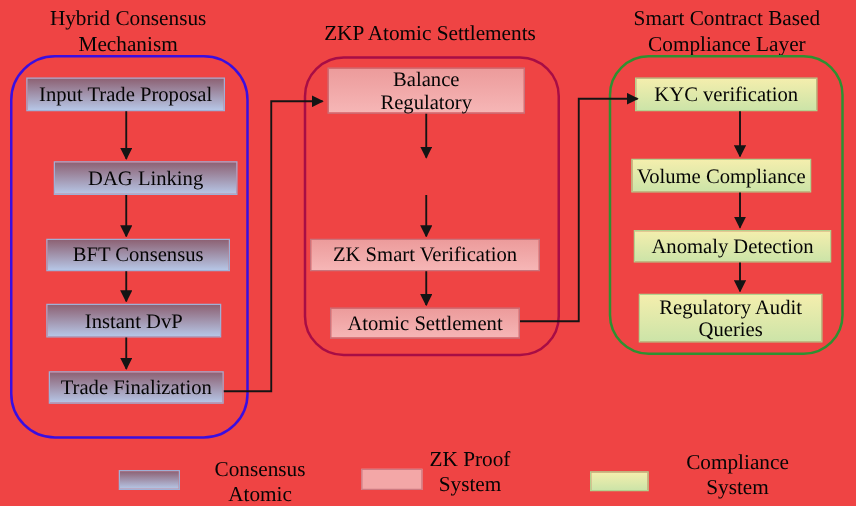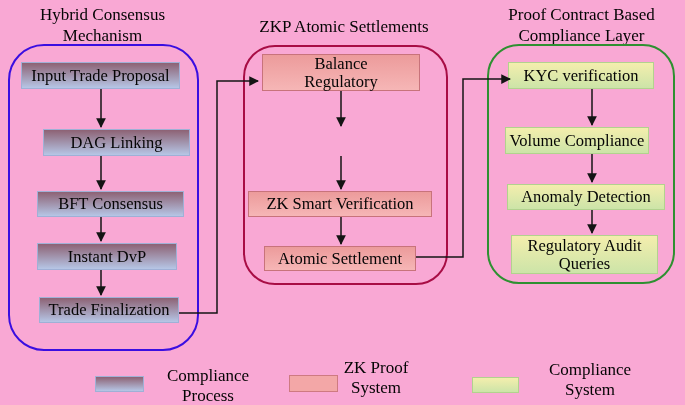--- a/index.html
+++ b/index.html
@@ -1,17 +1,17 @@
 <!DOCTYPE html>
 <html><head>
 <meta charset="utf-8">
 <style>
   html,body{margin:0;padding:0;background:#ffffff;}
   .canvas{
-    position:relative;width:685px;height:405px;background:#f9a8d4;
+    position:relative;width:685px;height:405px;background:#ef4444;
     font-family:"Liberation Serif",serif;color:#050505;overflow:hidden;
   }
   .col-title{
     position:absolute;text-align:center;font-size:17px;line-height:21px;
   }
   .container-outline{
     position:absolute;border-radius:36px;background:transparent;
   }
   .outline-consensus{left:8px;top:44px;width:187px;height:303px;border:2.5px solid #3a0ee1;}
   .outline-zkp{left:243px;top:45px;width:201px;height:236px;border:2.5px solid #a80d45;border-radius:32px;}
@@ -51,21 +51,21 @@
   .ll-zkp{left:330px;top:358px;width:92px;}
   .ll-compliance{left:530px;top:360px;width:120px;}
 </style>
 </head>
 <body>
 
 <div class="canvas">
 
   <div class="col-title t1">Hybrid Consensus Mechanism</div>
   <div class="col-title t2">ZKP Atomic Settlements</div>
-  <div class="col-title t3">Proof Contract Based Compliance Layer</div>
+  <div class="col-title t3">Smart Contract Based Compliance Layer</div>
 
   <div class="container-outline outline-consensus"></div>
   <div class="container-outline outline-zkp"></div>
   <div class="container-outline outline-compliance"></div>
 
   <div class="box consensus-box b-input">Input Trade Proposal</div>
   <div class="box consensus-box b-dag">DAG Linking</div>
   <div class="box consensus-box b-bft">BFT Consensus</div>
   <div class="box consensus-box b-dvp">Instant DvP</div>
   <div class="box consensus-box b-tfin">Trade Finalization</div>
@@ -98,21 +98,21 @@
 
     <line class="flow-line" x1="592" y1="89" x2="592" y2="125" marker-end="url(#ah)"></line>
     <line class="flow-line" x1="592" y1="154" x2="592" y2="182" marker-end="url(#ah)"></line>
     <line class="flow-line" x1="592" y1="210" x2="592" y2="233" marker-end="url(#ah)"></line>
 
     <path class="flow-line" d="M179,313 L217,313 L217,81 L258,81" marker-end="url(#ah)"></path>
     <path class="flow-line" d="M416,257 L463,257 L463,79 L510,79" marker-end="url(#ah)"></path>
   </svg>
 
   <div class="legend-swatch sw-consensus"></div>
-  <div class="legend-label ll-consensus">Compliance Process</div>
+  <div class="legend-label ll-consensus">Consensus Atomic</div>
 
   <div class="legend-swatch sw-zkp"></div>
   <div class="legend-label ll-zkp">ZK Proof System</div>
 
   <div class="legend-swatch sw-compliance"></div>
   <div class="legend-label ll-compliance">Compliance System</div>
 
 </div>
 
 </body></html>

